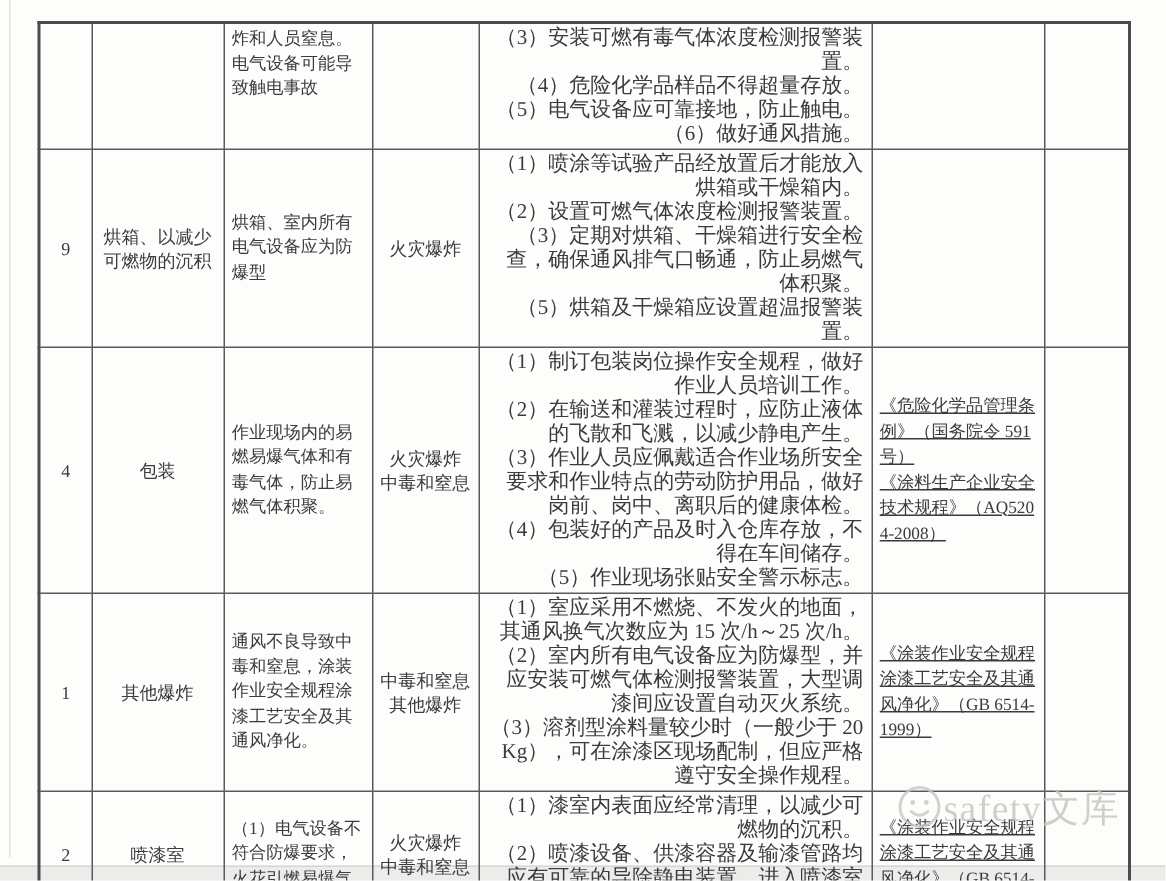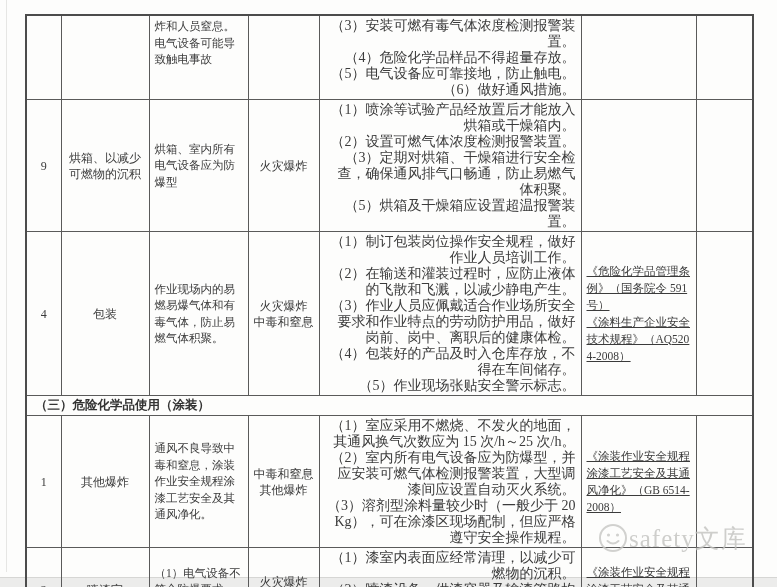--- a/index.html
+++ b/index.html
@@ -103,34 +103,31 @@
     <td class="meas">（1）制订包装岗位操作安全规程，做好作业人员培训工作。
 （2）在输送和灌装过程时，应防止液体的飞散和飞溅，以减少静电产生。
 （3）作业人员应佩戴适合作业场所安全要求和作业特点的劳动防护用品，做好岗前、岗中、离职后的健康体检。
 （4）包装好的产品及时入仓库存放，不得在车间储存。
 （5）作业现场张贴安全警示标志。</td>
     <td class="basis">《危险化学品管理条例》（国务院令 591 号）
 《涂料生产企业安全技术规程》（AQ5204-2008）</td>
     <td></td>
   </tr>
 
-  <tr class="h-sec">
-    <td colspan="7">（三）危险化学品使用（涂装）</td>
-  </tr>
 
   <tr class="h-r1">
     <td class="no">1</td>
     <td class="loc">其他爆炸</td>
     <td class="haz">通风不良导致中毒和窒息，涂装作业安全规程涂漆工艺安全及其通风净化。</td>
     <td class="typ">中毒和窒息
 其他爆炸</td>
     <td class="meas">（1）室应采用不燃烧、不发火的地面， 其通风换气次数应为 15 次/h～25 次/h。
 （2）室内所有电气设备应为防爆型，并应安装可燃气体检测报警装置，大型调漆间应设置自动灭火系统。
 （3）溶剂型涂料量较少时（一般少于 20Kg），可在涂漆区现场配制，但应严格遵守安全操作规程。</td>
-    <td class="basis">《涂装作业安全规程涂漆工艺安全及其通风净化》（GB 6514-2008）</td>
+    <td class="basis">《涂装作业安全规程涂漆工艺安全及其通风净化》（GB 6514-1999）</td>
     <td></td>
   </tr>
 
   <tr class="h-r2">
     <td class="no">2</td>
     <td class="loc">喷漆室</td>
     <td class="haz">（1）电气设备不符合防爆要求，火花引燃易爆气</td>
     <td class="typ">火灾爆炸
 中毒和窒息</td>
     <td class="meas">（1）漆室内表面应经常清理，以减少可燃物的沉积。

